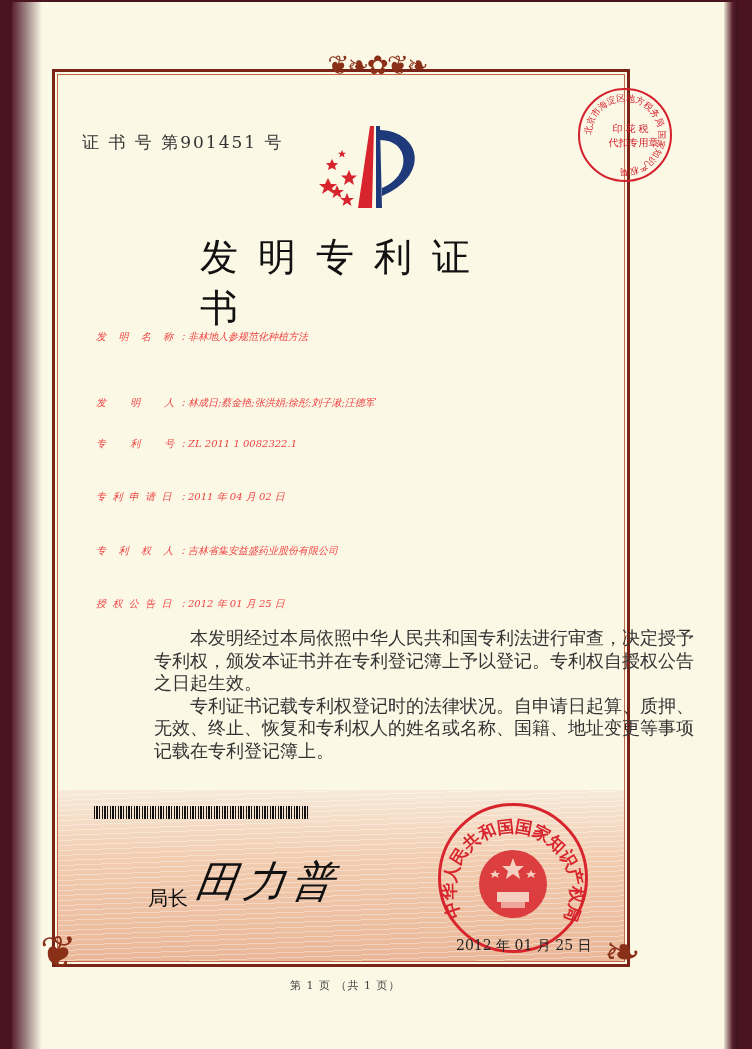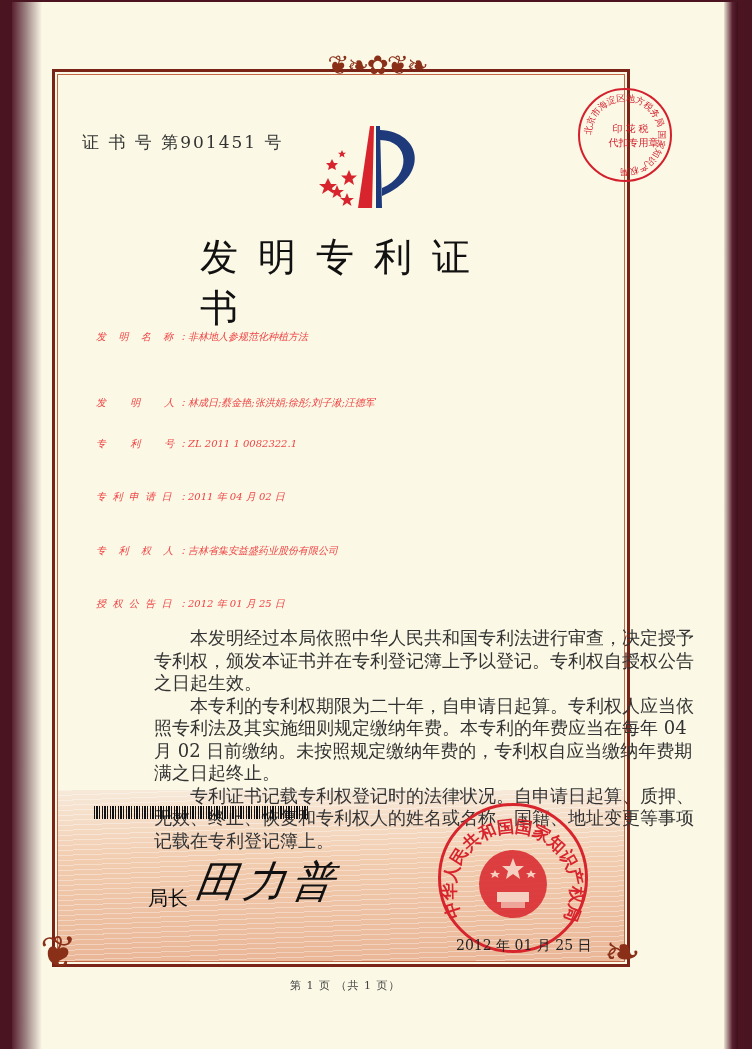--- a/index.html
+++ b/index.html
@@ -154,21 +154,20 @@
 </div>
 <div class="field" style="top:544px">
   <span class="lbl">专 利 权 人：</span><span>吉林省集安益盛药业股份有限公司</span>
 </div>
 <div class="field" style="top:597px">
   <span class="lbl">授权公告日：</span><span>2012 年 01 月 25 日</span>
 </div>
 
 <div class="body-text">
   <p>本发明经过本局依照中华人民共和国专利法进行审查，决定授予专利权，颁发本证书并在专利登记簿上予以登记。专利权自授权公告之日起生效。</p>
-  <p>本专利的专利权期限为二十年，自申请日起算。专利权人应当依照专利法及其实施细则规定缴纳年费。本专利的年费应当在每年 04 月 02 日前缴纳。未按照规定缴纳年费的，专利权自应当缴纳年费期满之日起终止。</p>
   <p>专利证书记载专利权登记时的法律状况。自申请日起算、质押、无效、终止、恢复和专利权人的姓名或名称、国籍、地址变更等事项记载在专利登记簿上。</p>
 </div>
 
 <div class="barcode"></div>
 
 <div class="director-label">局长</div>
 <div class="signature">田力普</div>
 
 <div class="seal">
   <svg viewBox="0 0 144 144" width="144" height="144">

